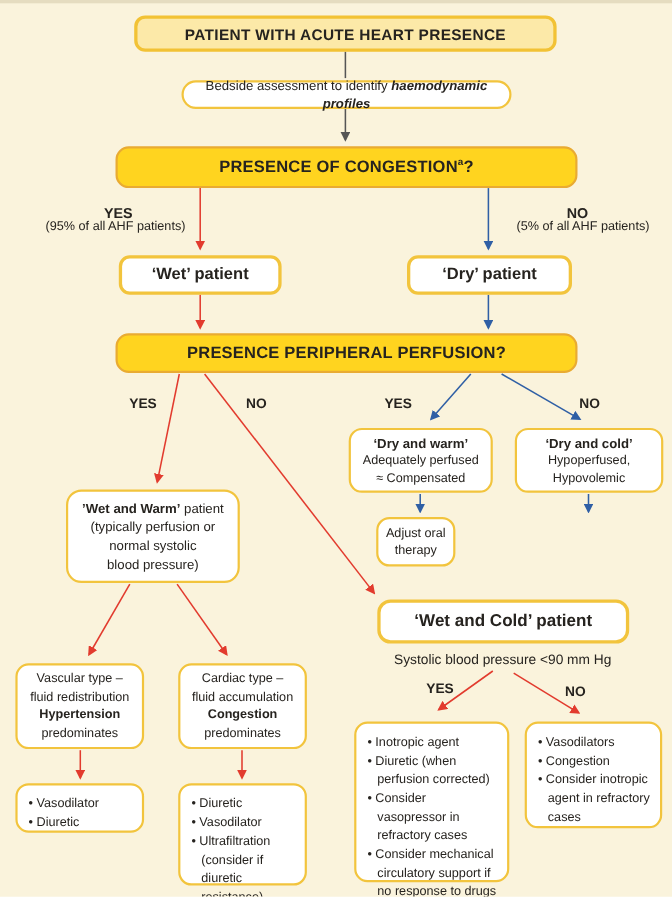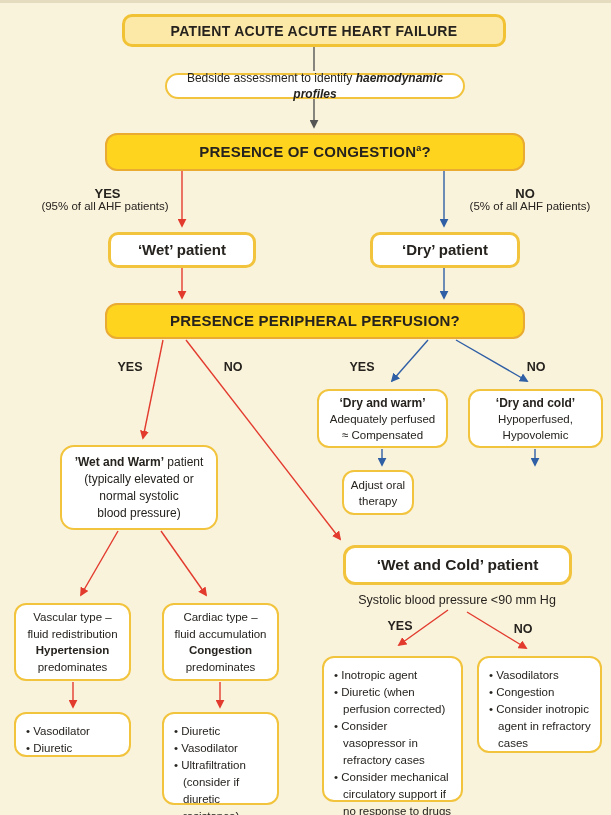--- a/index.html
+++ b/index.html
@@ -68,21 +68,21 @@
     <line class="blue" x1="535" y1="449" x2="535" y2="465" marker-end="url(#mb)"></line>
     <line class="red" x1="118" y1="531" x2="81" y2="595" marker-end="url(#mr)"></line>
     <line class="red" x1="161" y1="531" x2="206" y2="595" marker-end="url(#mr)"></line>
     <line class="red" x1="73" y1="682" x2="73" y2="707" marker-end="url(#mr)"></line>
     <line class="red" x1="220" y1="682" x2="220" y2="707" marker-end="url(#mr)"></line>
     <line class="red" x1="448" y1="610" x2="399" y2="645" marker-end="url(#mr)"></line>
     <line class="red" x1="467" y1="612" x2="526" y2="648" marker-end="url(#mr)"></line>
   </svg>
 
   <div class="box titlebox" style="left:122px;top:14px;width:384px;height:33px;">
-    <span>PATIENT ACUTE ACUTE HEART FAILURE</span>
+    <span>PATIENT WITH ACUTE HEART PRESENCE</span>
   </div>
 
   <div class="box" style="left:165px;top:73px;width:300px;height:26px;border-radius:13px;font-size:12px;">
     <span><span>Bedside assessment to identify </span><span class="bi">haemodynamic profiles</span></span>
   </div>
 
   <div class="box header" style="left:105px;top:133px;width:420px;height:38px;">
     <span><span>PRESENCE OF CONGESTION</span><sup>a</sup><span>?</span></span>
   </div>
 
@@ -118,21 +118,21 @@
     <div>Hypovolemic</div>
   </div>
 
   <div class="box" style="left:342px;top:470px;width:72px;height:45px;">
     <div>Adjust oral</div>
     <div>therapy</div>
   </div>
 
   <div class="box" style="left:60px;top:445px;width:158px;height:85px;border-radius:14px;font-size:12px;line-height:17px;">
     <div><span class="b">’Wet and Warm’</span><span> patient</span></div>
-    <div>(typically elevated or</div>
+    <div>(typically perfusion or</div>
     <div>normal systolic</div>
     <div>blood pressure)</div>
   </div>
 
   <div class="box patient" style="left:343px;top:545px;width:229px;height:40px;border-radius:12px;font-size:15.5px;">
     <span>‘Wet and Cold’ patient</span>
   </div>
   <div class="plain" style="left:337px;top:593px;width:240px;">Systolic blood pressure &lt;90 mm Hg</div>
   <div class="lbl" style="left:380px;top:619px;width:40px;">YES</div>
   <div class="lbl" style="left:503px;top:622px;width:40px;">NO</div>

